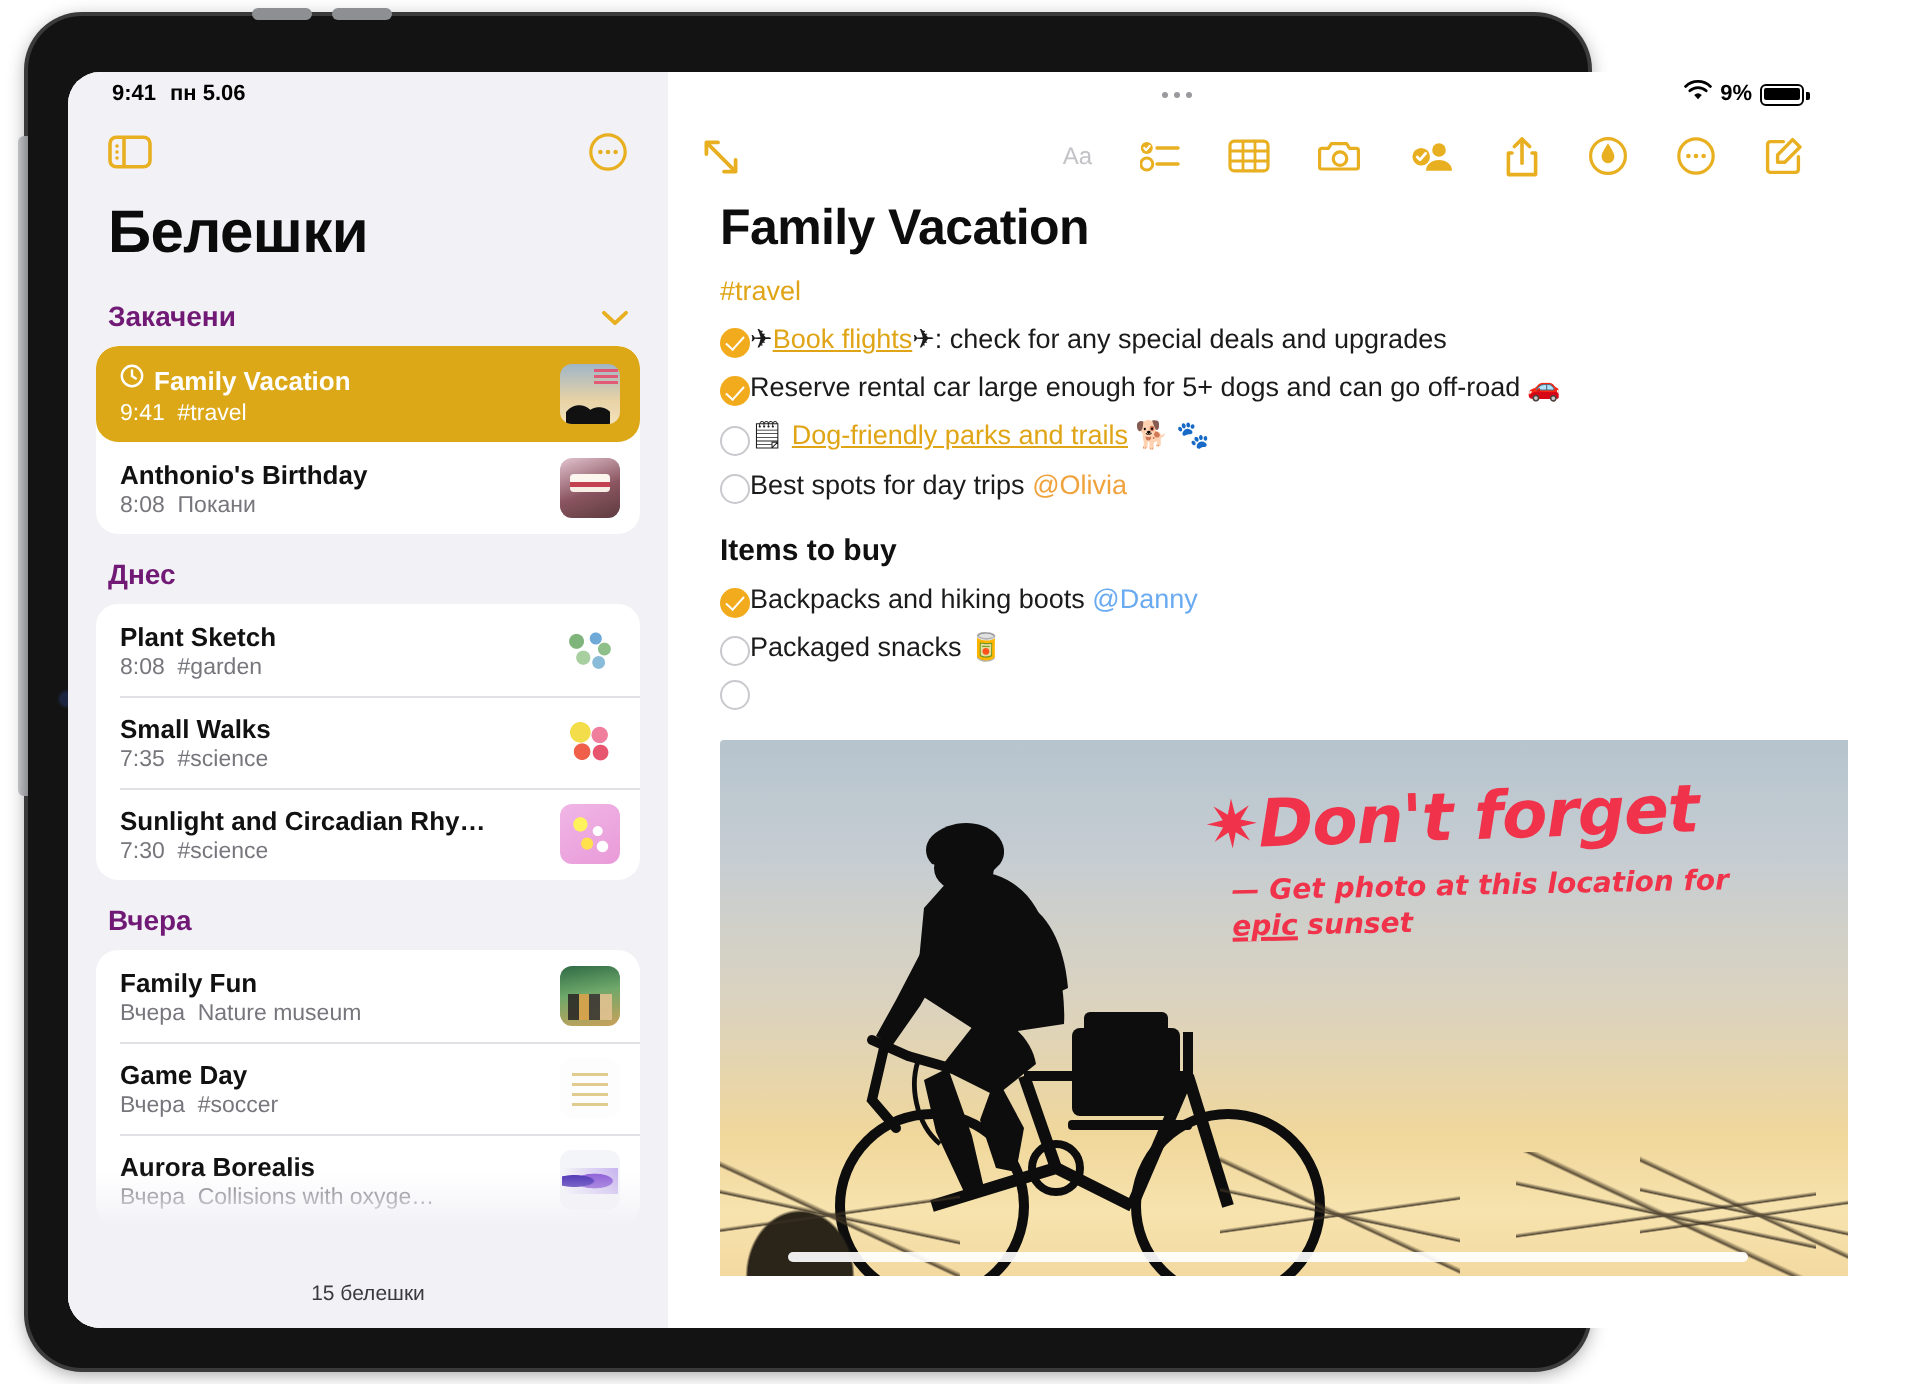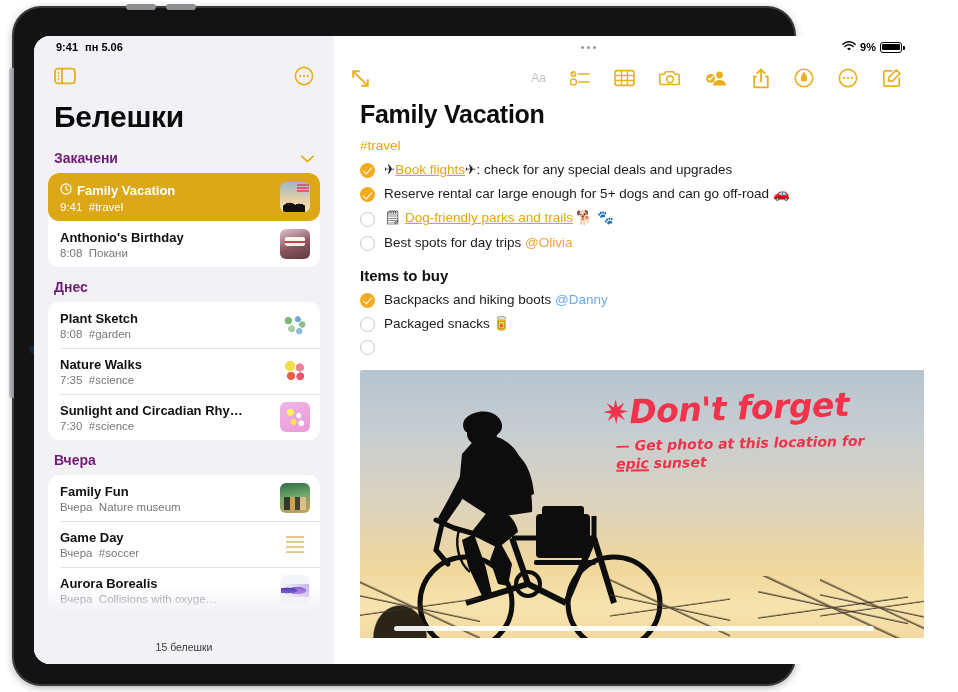--- a/index.html
+++ b/index.html
@@ -203,21 +203,21 @@
   }
   #dt-tools { margin-left: auto; display: flex; align-items: center; gap: 24px; }
   .ticon { cursor: default; line-height: 0; }
   #note-body { flex: 1; min-height: 0; padding: 0 0 0 0; overflow: hidden; }
   #note-inner { padding: 0 26px; }
   #note-title {
     font-size: 25px; font-weight: bold; color: #0d0d0d;
     letter-spacing: -0.3px; padding: 2px 0 9px;
   }
   #hashtag { font-size: 13.5px; color: #e0a516; padding-bottom: 5px; }
-  .chk-row { display: flex; align-items: center; gap: 9px; padding: 3px 0; font-size: 13.5px; color: #1b1b1b; }
+  .chk-row { display: flex; align-items: flex-end; padding: 3px 0; font-size: 13.5px; color: #1b1b1b; }
   .cbox { width: 15px; height: 15px; border-radius: 50%; flex: 0 0 15px; margin-top: 1px; position: relative; }
   .cbox.off { border: 1.4px solid #c9c8cd; }
   .cbox.on { background: #f2ab1c; }
   .cbox.on::after {
     content: ''; position: absolute; left: 4.5px; top: 2.2px;
     width: 4px; height: 8px; border: solid #fff; border-width: 0 1.8px 1.8px 0;
     transform: rotate(42deg);
   }
   .ctext { line-height: 1.35; }
   .lnk { color: #e0a516; text-decoration: underline; }
@@ -369,21 +369,21 @@
           <div class="card">
             <div class="row">
               <div class="row-txt">
                 <div class="row-title">Plant Sketch</div>
                 <div class="row-sub"><span>8:08</span>&nbsp; <span>#garden</span></div>
               </div>
               <div class="thumb th-plant"></div>
             </div>
             <div class="row">
               <div class="row-txt">
-                <div class="row-title">Nature Walks</div>
+                <div class="row-title">Small Walks</div>
                 <div class="row-sub"><span>7:35</span>&nbsp; <span>#science</span></div>
               </div>
               <div class="thumb th-shapes"></div>
             </div>
             <div class="row">
               <div class="row-txt">
                 <div class="row-title">Sunlight and Circadian Rhy…</div>
                 <div class="row-sub"><span>7:30</span>&nbsp; <span>#science</span></div>
               </div>
               <div class="thumb th-pink"></div>

